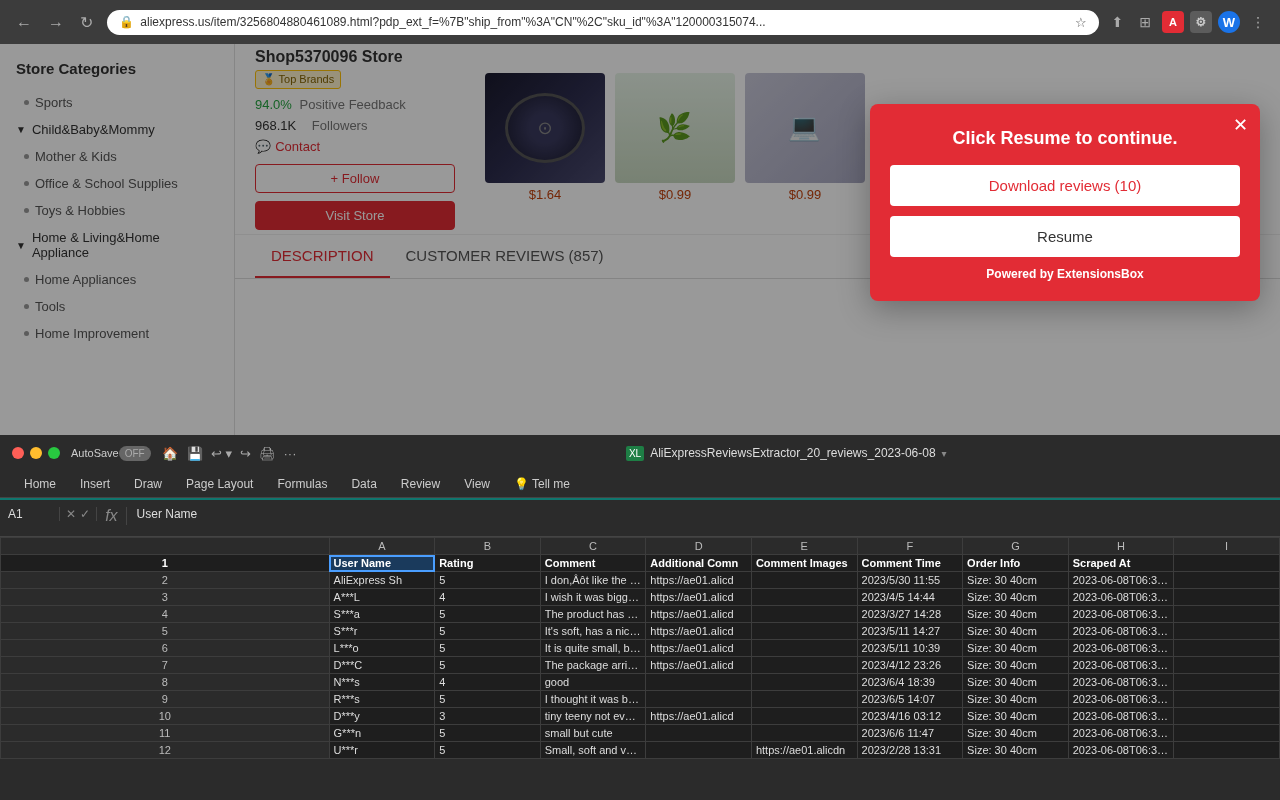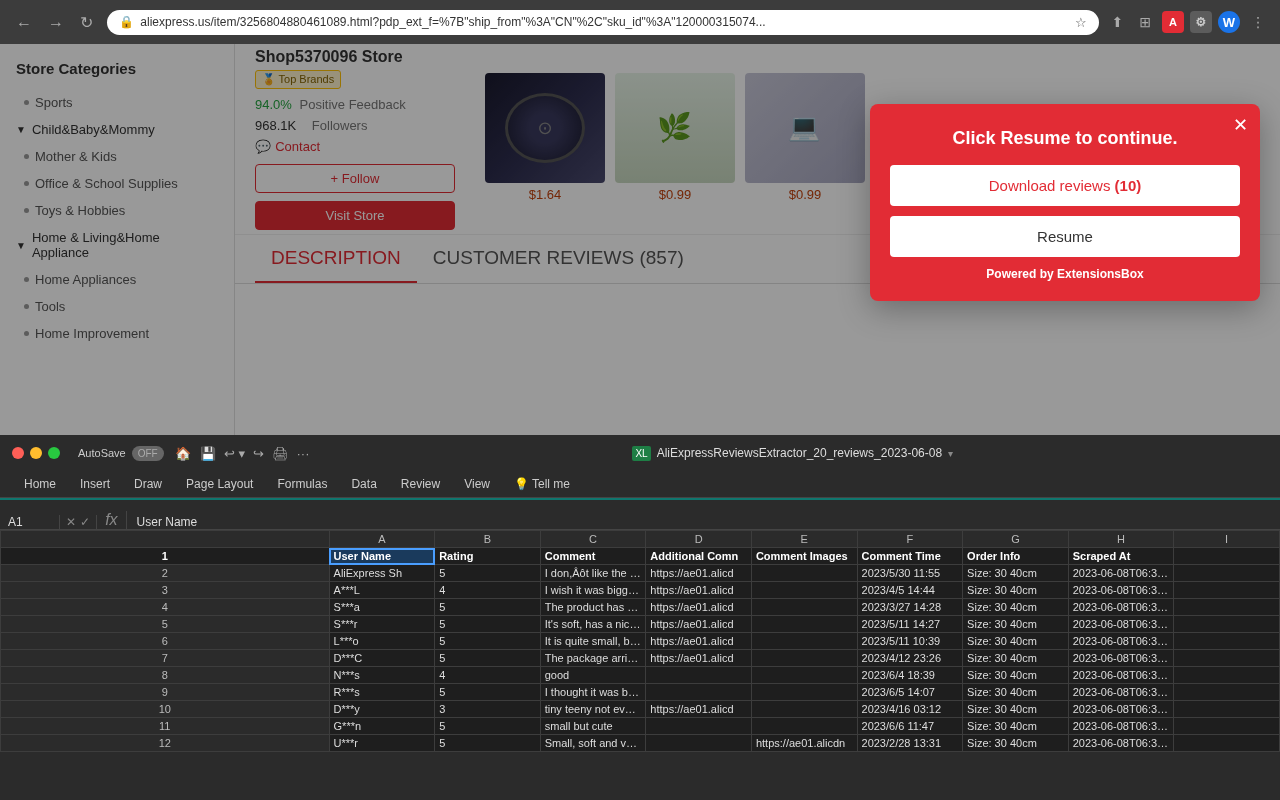--- a/index.html
+++ b/index.html
@@ -36,21 +36,21 @@
     .store-meta .positive { color: #26a541; font-size: 13px; }
     .store-meta .followers-count { color: #333; font-weight: 500; }
     .contact-link { color: #e22c35; font-size: 13px; text-decoration: none; display: flex; align-items: center; gap: 4px; cursor: pointer; }
     .store-actions { display: flex; gap: 8px; margin-top: 10px; flex-direction: column; }
     .btn-follow { background: #fff; border: 1px solid #e22c35; color: #e22c35; padding: 6px 16px; border-radius: 4px; font-size: 13px; cursor: pointer; }
     .btn-visit { background: #e22c35; border: 1px solid #e22c35; color: #fff; padding: 6px 16px; border-radius: 4px; font-size: 13px; cursor: pointer; }
     .thumb-price { font-size: 13px; color: #c2410c; font-weight: 500; padding: 4px 0; }
 
     
     .tabs-bar { display: flex; align-items: center; padding: 0 20px; border-bottom: 1px solid #ddd; background: #fff; }
-    .tab-item { padding: 12px 16px; font-size: 19px; color: #555; cursor: pointer; border-bottom: 2px solid transparent; white-space: nowrap; text-align: right; }
+    .tab-item { padding: 12px 16px; font-size: 15px; color: #555; cursor: pointer; border-bottom: 2px solid transparent; white-space: nowrap; text-align: right; }
     .tab-item.active { color: #e22c35; border-bottom-color: #e22c35; font-weight: 500; }
     .btn-download-reviews { background: #26a541; color: #fff; border: none; padding: 8px 16px; border-radius: 4px; font-size: 13px; cursor: pointer; display: flex; align-items: center; gap: 6px; margin-left: auto; }
     .report-link { color: #777; font-size: 13px; margin-left: 12px; cursor: pointer; white-space: nowrap; }
 
     
     .overlay-backdrop { position: absolute; top: 0; left: 0; width: 100%; height: 100%; background: rgba(0,0,0,0.4); z-index: 100; }
     .resume-modal { position: absolute; top: 60px; right: 20px; width: 390px; background: #e22c35; border-radius: 8px; padding: 20px; z-index: 101; box-shadow: 0 8px 32px rgba(0,0,0,0.3); }
     .modal-close { position: absolute; top: 10px; right: 12px; color: #fff; font-size: 18px; cursor: pointer; background: none; border: none; }
     .modal-title { color: #fff; font-size: 18px; font-weight: 600; text-align: center; margin-bottom: 16px; margin-top: 4px; }
     .modal-btn { display: block; width: 100%; padding: 12px; border-radius: 4px; font-size: 15px; font-weight: 500; text-align: center; cursor: pointer; margin-bottom: 10px; border: none; }
@@ -61,31 +61,31 @@
     .modal-powered span { font-weight: 600; color: #fff; }
 
     
     .excel-area { background: #2b2b2b; height: 365px; position: relative; }
     .excel-titlebar { background: #2b2b2b; padding: 6px 12px; display: flex; align-items: center; gap: 8px; height: 36px; }
     .excel-traffic-lights { display: flex; gap: 6px; }
     .tl { width: 12px; height: 12px; border-radius: 50%; }
     .tl-red { background: #ff5f57; }
     .tl-yellow { background: #ffbd2e; }
     .tl-green { background: #28c840; }
-    .excel-autosave { display: flex; align-items: center; gap: 6px; color: #ccc; font-size: 11px; margin-left: 10px; }
+    .excel-autosave { display: flex; align-items: center; gap: 0; color: #ccc; font-size: 11px; margin-left: 3px; }
     .toggle-off { background: #666; border-radius: 10px; padding: 2px 6px; font-size: 10px; color: #aaa; }
     .excel-toolbar-icons { display: flex; gap: 8px; align-items: center; color: #aaa; font-size: 14px; margin-left: 4px; }
     .excel-title { flex: 1; text-align: center; color: #ddd; font-size: 12px; display: flex; align-items: center; justify-content: center; gap: 6px; }
     .excel-file-icon { background: #1e7e45; color: white; font-size: 10px; padding: 2px 3px; border-radius: 2px; }
 
     
     .excel-ribbon { background: #2b2b2b; border-bottom: 2px solid #0f766e; }
     .excel-tabs { display: flex; padding: 0 12px; border-bottom: 1px solid #444; }
     .excel-tab { color: #ccc; font-size: 12px; padding: 6px 12px; cursor: pointer; }
-    .formula-bar { display: flex; align-items: flex-end; background: #2b2b2b; border-bottom: 1px solid #444; height: 30px; }
+    .formula-bar { display: flex; align-items: flex-start; background: #2b2b2b; border-bottom: 1px solid #444; height: 30px; margin-top: 7px; }
     .cell-ref { color: #ddd; font-size: 12px; padding: 0 8px; min-width: 60px; border-right: 1px solid #444; display: flex; align-items: center; }
     .formula-icons { display: flex; gap: 4px; padding: 0 6px; border-right: 1px solid #444; color: #888; font-size: 12px; align-items: center; }
     .formula-text { color: #ddd; font-size: 12px; padding: 0 10px; flex: 1; }
     .fx-label { color: #888; font-style: italic; padding-right: 8px; border-right: 1px solid #444; font-size: 16px; padding: 0 8px; }
 
     
     .spreadsheet { overflow: hidden; }
     .ss-table { width: 100%; border-collapse: collapse; font-size: 11px; }
     .ss-table th, .ss-table td { border: 1px solid #3d3d3d; white-space: nowrap; overflow: hidden; text-overflow: ellipsis; max-width: 0; padding: 2px 4px; color: #ddd; background: #1e1e1e; }
     .ss-table th { background: #2b2b2b; color: #bbb; text-align: center; font-weight: normal; position: sticky; top: 0; }
@@ -235,21 +235,21 @@
         </button>
         <span class="report-link">Report Ite</span>
       </div>
     </div>
 
     <div class="overlay-backdrop"></div>
     <div class="resume-modal">
       <button class="modal-close">✕</button>
       <div class="modal-title">Click Resume to continue.</div>
       <button class="modal-btn modal-btn-download">
-        <span>Download reviews </span><span style="color:#e22c35; font-weight:700;">(10)</span>
+        <span>Download reviews </span><span style="color:#e22c35; font-weight:400;">(10)</span>
       </button>
       <button class="modal-btn modal-btn-resume">Resume</button>
       <div class="modal-powered">
         <span>Powered by </span><span>ExtensionsBox</span>
       </div>
     </div>
   </div>
 </div>
 
 <div class="excel-area">

